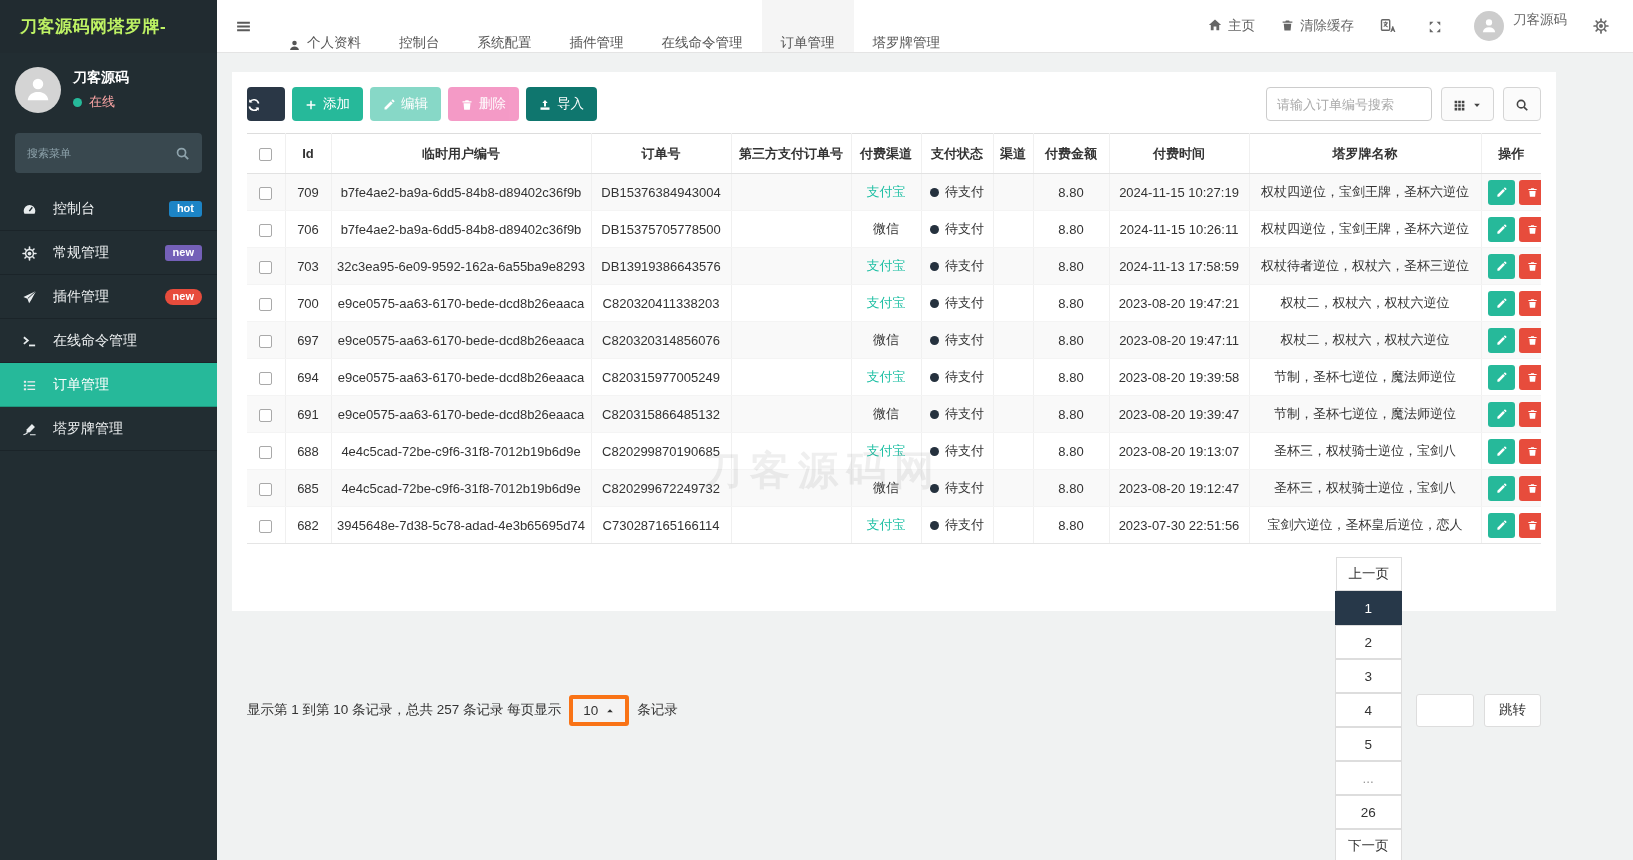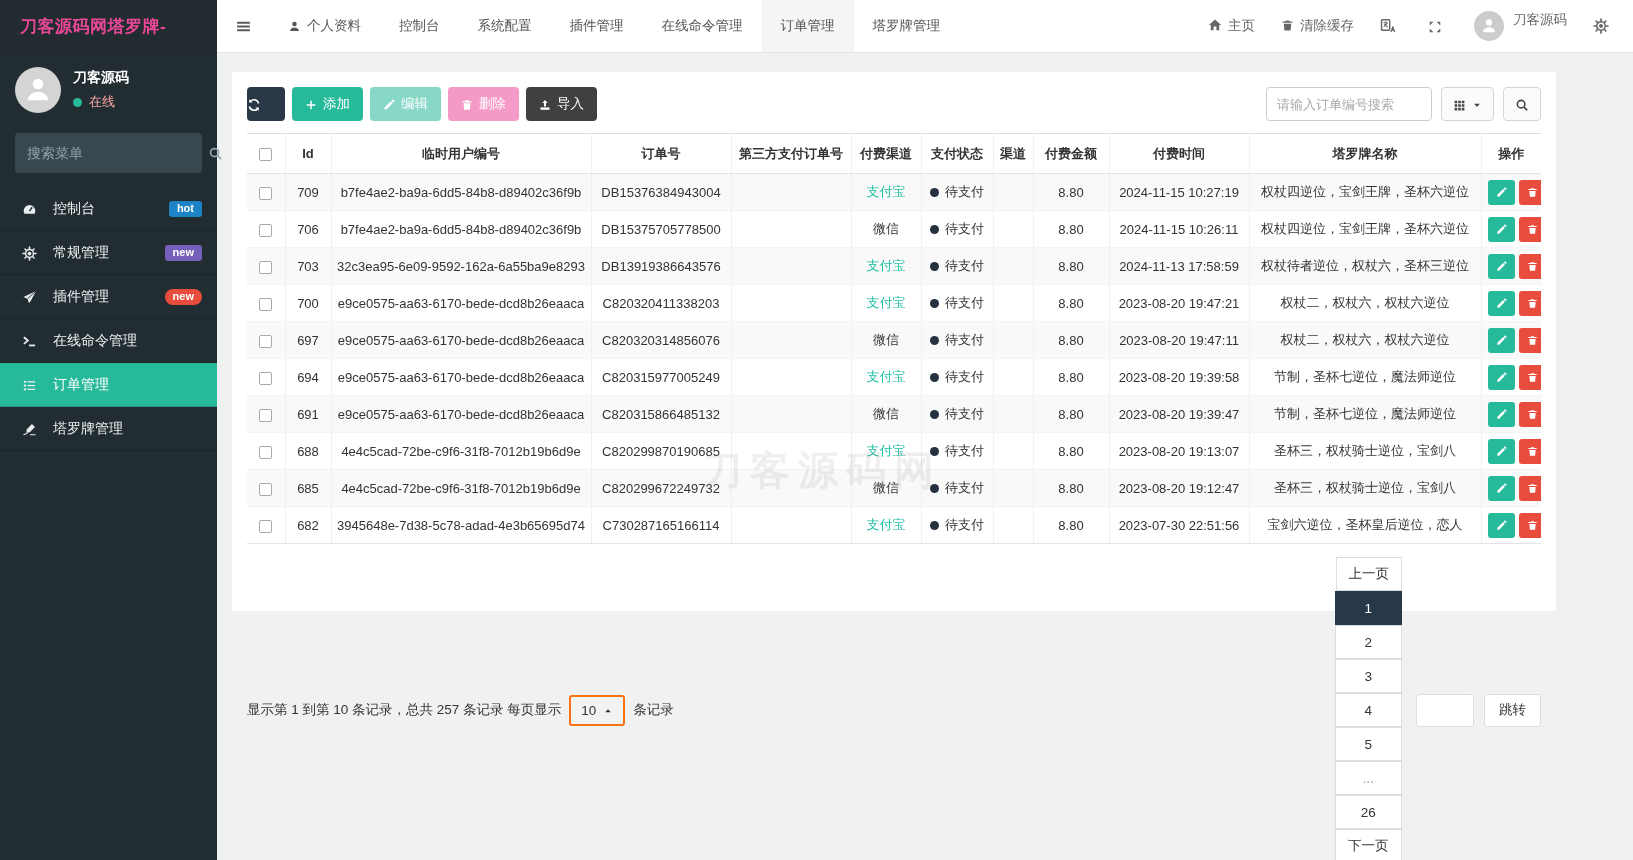--- a/index.html
+++ b/index.html
@@ -2,63 +2,63 @@
 <html><head>
 <meta charset="utf-8">
 <style>
   * { box-sizing: border-box; margin: 0; padding: 0; }
   html,body { width:1633px; height:860px; overflow:hidden; }
   body { font-family:"Liberation Sans","DejaVu Sans",sans-serif; background:#f0f2f2; font-size:13px; color:#333; position:relative; }
   svg { display:inline-block; vertical-align:middle; }
 
   
   .sidebar { position:absolute; left:0; top:0; bottom:0; width:217px; background:#222d32; z-index:10; }
-  .logo { height:53px; display:flex; align-items:center; padding-left:20px; color:#ec4899; font-size:17px; font-weight:bold; letter-spacing:.5px; background:#212b30; }
+  .logo { height:53px; display:flex; align-items:center; padding-left:20px; color:#bef264; font-size:17px; font-weight:bold; letter-spacing:.5px; background:#212b30; }
   .user-panel { display:flex; align-items:center; padding:14px 15px 10px; }
   .avatar-lg { width:46px; height:46px; border-radius:50%; background:#d4d4d4; display:flex; align-items:center; justify-content:center; color:#fff; overflow:hidden; }
   .user-info { margin-left:12px; }
   .user-name { color:#fff; font-size:14px; font-weight:bold; margin-bottom:6px; }
   .user-status { color:#fca5a5; font-size:13px; display:flex; align-items:center; }
   .dot-online { width:9px; height:9px; border-radius:50%; background:#26b99a; display:inline-block; margin-right:7px; }
   .side-search { margin:10px 15px 14px; background:#39484f; border-radius:4px; height:40px; display:flex; align-items:center; padding:0 12px; }
-  .side-search input { flex:1; background:transparent; border:none; outline:none; color:#f0abfc; font-size:14px; font-family:inherit; }
+  .side-search input { flex:1; background:transparent; border:none; outline:none; color:#f0abfc; font-size:11px; font-family:inherit; }
   .side-search input::placeholder { color:#8fa4ad; }
   .side-search .s-ico { color:#8fa4ad; }
   .menu { list-style:none; }
   .menu-item { position:relative; display:flex; align-items:center; height:44px; padding:0 15px 0 22px; color:#eceff0; font-size:14px; cursor:pointer; border-bottom:1px solid rgba(0,0,0,.18); }
   .menu-item .m-ico { width:22px; margin-right:9px; color:#e8ecee; flex:none; }
   .menu-item.active { background:#26b99a; color:#fff; }
   .badge { margin-left:auto; font-size:11px; font-weight:bold; color:#fff; padding:2.5px 8px; border-radius:3px; line-height:1; }
   .badge.pill { border-radius:10px; }
   .chev { margin-left:auto; color:#aeb9bd; }
 
   
   .topbar { position:absolute; left:217px; top:0; right:0; height:53px; background:#fff; border-bottom:1px solid #e4e4e4; display:flex; align-items:stretch; z-index:9; }
   .burger { width:52px; display:flex; align-items:center; justify-content:center; color:#5a5a5a; cursor:pointer; }
   .nav-tabs { display:flex; align-items:stretch; }
-  .nav-tab { display:flex; align-items:center; padding:0 19px; color:#555; font-size:13.5px; cursor:pointer; white-space:nowrap; }
+  .nav-tab { display:flex; align-items:flex-end; padding:0 19px; color:#555; font-size:13.5px; cursor:pointer; white-space:nowrap; }
   .nav-tab .t-ico { margin-right:6px; color:#555; }
   .nav-tab.active { background:#f5f5f5; }
   .top-right { margin-left:auto; display:flex; align-items:center; padding-right:18px; color:#666; }
   .tr-item { display:flex; align-items:flex-start; margin-left:26px; cursor:pointer; font-size:13.5px; color:#666; white-space:nowrap; }
   .tr-item .t-ico { margin-right:6px; color:#666; }
   .avatar-sm { width:30px; height:30px; border-radius:50%; background:#ccc; display:flex; align-items:center; justify-content:center; color:#fff; overflow:hidden; margin-right:9px; }
 
   
   .content { position:absolute; left:217px; top:53px; right:0; bottom:0; background:#f0f2f2; }
   .card { position:absolute; left:15px; top:19px; width:1324px; height:539px; background:#fff; padding:15px; }
 
   .toolbar { display:flex; align-items:center; }
   .btn { height:34px; border:none; border-radius:4px; color:#fff; font-size:13.5px; font-family:inherit; display:inline-flex; align-items:center; padding:0 13px; margin-right:7px; cursor:pointer; }
   .btn .b-ico { margin-right:6px; }
   .btn-refresh { background:#2a3746; width:38px; padding:0; }
   .btn-add { background:#26b99a; }
   .btn-edit { background:#26b99a; opacity:.55; cursor:default; }
   .btn-del { background:#ec4899; opacity:.55; cursor:default; }
-  .btn-import { background:#404040; }
+  .btn-import { background:#0f766e; }
   .toolbar-right { margin-left:auto; display:flex; align-items:center; }
   .search-input { width:166px; height:34px; border:1px solid #ccc; border-radius:4px; padding:0 10px; font-size:13px; color:#333; font-family:inherit; outline:none; }
   .search-input::placeholder { color:#aaa; }
   .tool-btn { height:34px; border:1px solid #d5d5d5; background:#fbfbfb; border-radius:4px; margin-left:9px; display:inline-flex; align-items:center; justify-content:center; padding:0 11px; color:#444; cursor:pointer; }
   .tool-btn .crt { margin-left:6px; }
 
   
   .tbl-wrap { position:relative; margin-top:12px; }
   table { width:1294px; border-collapse:collapse; table-layout:fixed; font-size:13px; }
   thead th { font-weight:bold; color:#333; height:40px; border-top:1px solid #ddd; border-bottom:1px solid #e2e2e2; border-right:1px solid #f0f0f0; background:#fff; padding:0 4px; white-space:nowrap; overflow:hidden; }
@@ -71,21 +71,21 @@
   .alipay { color:#1dbfa3; cursor:pointer; }
   .st-dot { display:inline-block; width:9px; height:9px; border-radius:50%; background:#25313e; margin-right:6px; vertical-align:-.5px; }
   .op-btn { width:27px; height:25px; border:none; border-radius:3px; color:#fff; display:inline-flex; align-items:center; justify-content:center; cursor:pointer; margin:0 2px; }
   .op-edit { background:#26b99a; }
   .op-del { background:#e74c3c; }
   .watermark { position:absolute; left:455px; top:310px; font-size:40px; font-weight:bold; letter-spacing:8px; color:rgba(120,120,120,.12); pointer-events:none; white-space:nowrap; z-index:5; }
 
   
   .pg-bar { margin-top:13px; display:flex; align-items:center; font-size:13.5px; color:#333; }
   .pg-sum { display:flex; align-items:center; white-space:nowrap; }
-  .page-size { display:inline-flex; align-items:center; border:2px solid #f97316; background:#f3f3f3; border-radius:3px; height:31px; padding:0 10px; margin:0 8px; cursor:pointer; color:#333; }
+  .page-size { display:inline-flex; align-items:center; border:4px solid #f97316; background:#f3f3f3; border-radius:3px; height:31px; padding:0 10px; margin:0 8px; cursor:pointer; color:#333; }
   .page-size .crt { margin-left:7px; }
   .pg-right { margin-left:auto; display:flex; align-items:center; }
   .pg-list { display:flex;flex-direction:column; }
   .pg-item { min-width:34px; padding:0 12px; height:34px; display:flex; align-items:center; justify-content:center; border:1px solid #ddd; margin-left:-1px; background:#fff; color:#333; cursor:pointer; white-space:nowrap; }
   .pg-item.first { margin-left:0; }
   .pg-item.active { background:#273849; border-color:#273849; color:#fff; }
   .pg-item.dots { cursor:default; color:#999; }
   .jump-input { width:58px; height:33px; border:1px solid #ddd; border-radius:3px; margin-left:14px; padding:0 8px; font-family:inherit; font-size:13px; outline:none; }
   .jump-btn { height:33px; border:1px solid #ddd; background:#fff; border-radius:3px; margin-left:10px; padding:0 14px; font-size:13.5px; font-family:inherit; color:#333; cursor:pointer; }
 </style>

